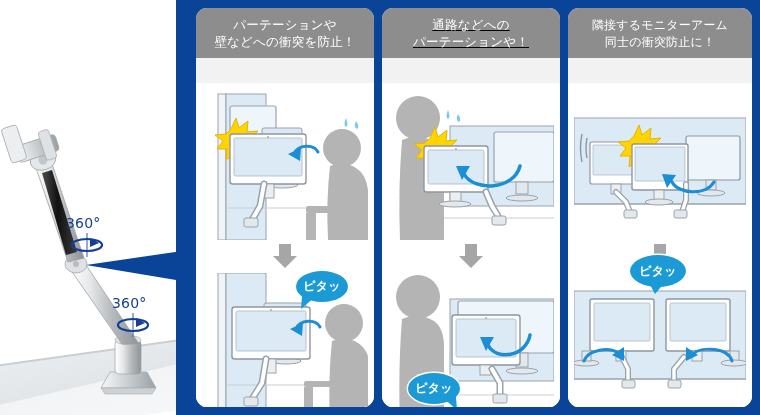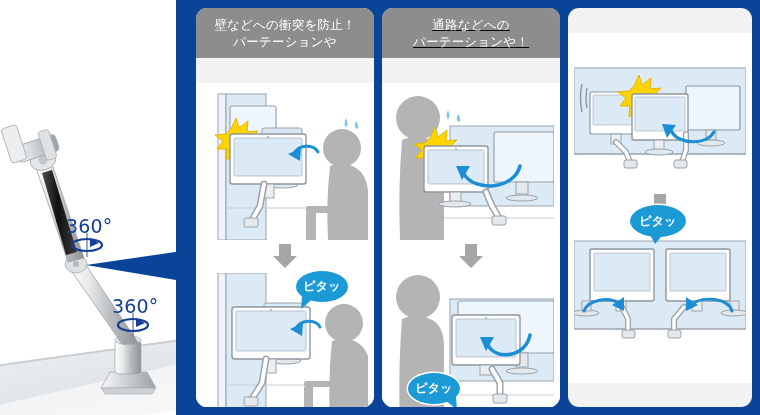--- a/index.html
+++ b/index.html
@@ -10,21 +10,21 @@
   }
   #stage{position:relative;width:760px;height:415px;overflow:hidden;background:#ffffff;}
 
   
   #left-area{position:absolute;left:0;top:0;width:186px;height:415px;background:#ffffff;overflow:hidden;}
   .desk{position:absolute;left:-10px;top:352px;width:210px;height:70px;
         background:linear-gradient(175deg,#e9ecee 0%,#e2e6e9 45%,#f2f4f5 46%,#f6f7f8 100%);
         transform:skewY(-8deg);}
   .desk-edge{position:absolute;left:-10px;top:351px;width:210px;height:2px;background:#c9ced2;transform:skewY(-8deg);}
 
-  .deg-label{position:absolute;color:#153f96;font-size:19px;letter-spacing:.2px;
+  .deg-label{position:absolute;color:#153f96;font-size:14px;letter-spacing:.2px;
              font-family:"DejaVu Sans","Liberation Sans",sans-serif;white-space:nowrap;}
   .rot-icon{position:absolute;}
 
   
   #blue{position:absolute;left:176px;top:0;width:584px;height:415px;background:#0a4499;}
   
   #wedge{position:absolute;left:86px;top:247px;width:96px;height:34px;overflow:visible;}
 
   
   .card{position:absolute;top:8px;width:178px;height:399px;border-radius:11px;overflow:hidden;
@@ -121,22 +121,22 @@
   </div>
 
   <div id="blue"></div>
 
   <svg id="wedge" width="100" height="36">
     <polygon points="0,18 96,4 96,34" fill="#0a4499"></polygon>
   </svg>
 
   <div class="card c1">
     <div class="card-head">
+      <div class="line">パーテーションや</div>
       <div class="line">壁などへの衝突を防止！</div>
-      <div class="line">パーテーションや</div>
     </div>
     <div class="card-body">
 
       <div class="scene top">
         <svg width="166" height="152">
           <rect x="0" y="0" width="166" height="152" fill="#ffffff"></rect>
 
           <rect x="16" y="6" width="8" height="146" fill="#f0f4f8" stroke="#9aa3ab" stroke-width="1"></rect>
           <rect x="24" y="6" width="40" height="146" fill="#dceaf5" stroke="#9aa3ab" stroke-width="1"></rect>
 
@@ -289,20 +289,24 @@
         <span>ピタッ</span>
         <svg style="position:absolute;left:34px;top:24px;" width="18" height="14">
           <polygon points="0,0 14,0 15,13" fill="#1c9ad6"></polygon>
         </svg>
       </div>
 
     </div>
   </div>
 
   <div class="card c3">
+    <div class="card-head">
+      <div class="line">隣接するモニターアーム</div>
+      <div class="line">同士の衝突防止に！</div>
+    </div>
     <div class="card-body">
 
       <div class="scene top">
         <svg width="172" height="152">
           <rect x="0" y="0" width="172" height="152" fill="#ffffff"></rect>
 
           <rect x="0" y="30" width="172" height="86" fill="#dceaf5" stroke="#9aa3ab" stroke-width="1"></rect>
           <line x1="0" y1="116" x2="172" y2="116" stroke="#9aa3ab" stroke-width="1"></line>
 
           <path d="M8,46 q-3,14 0,28" fill="none" stroke="#8e979f" stroke-width="1.4"></path>

